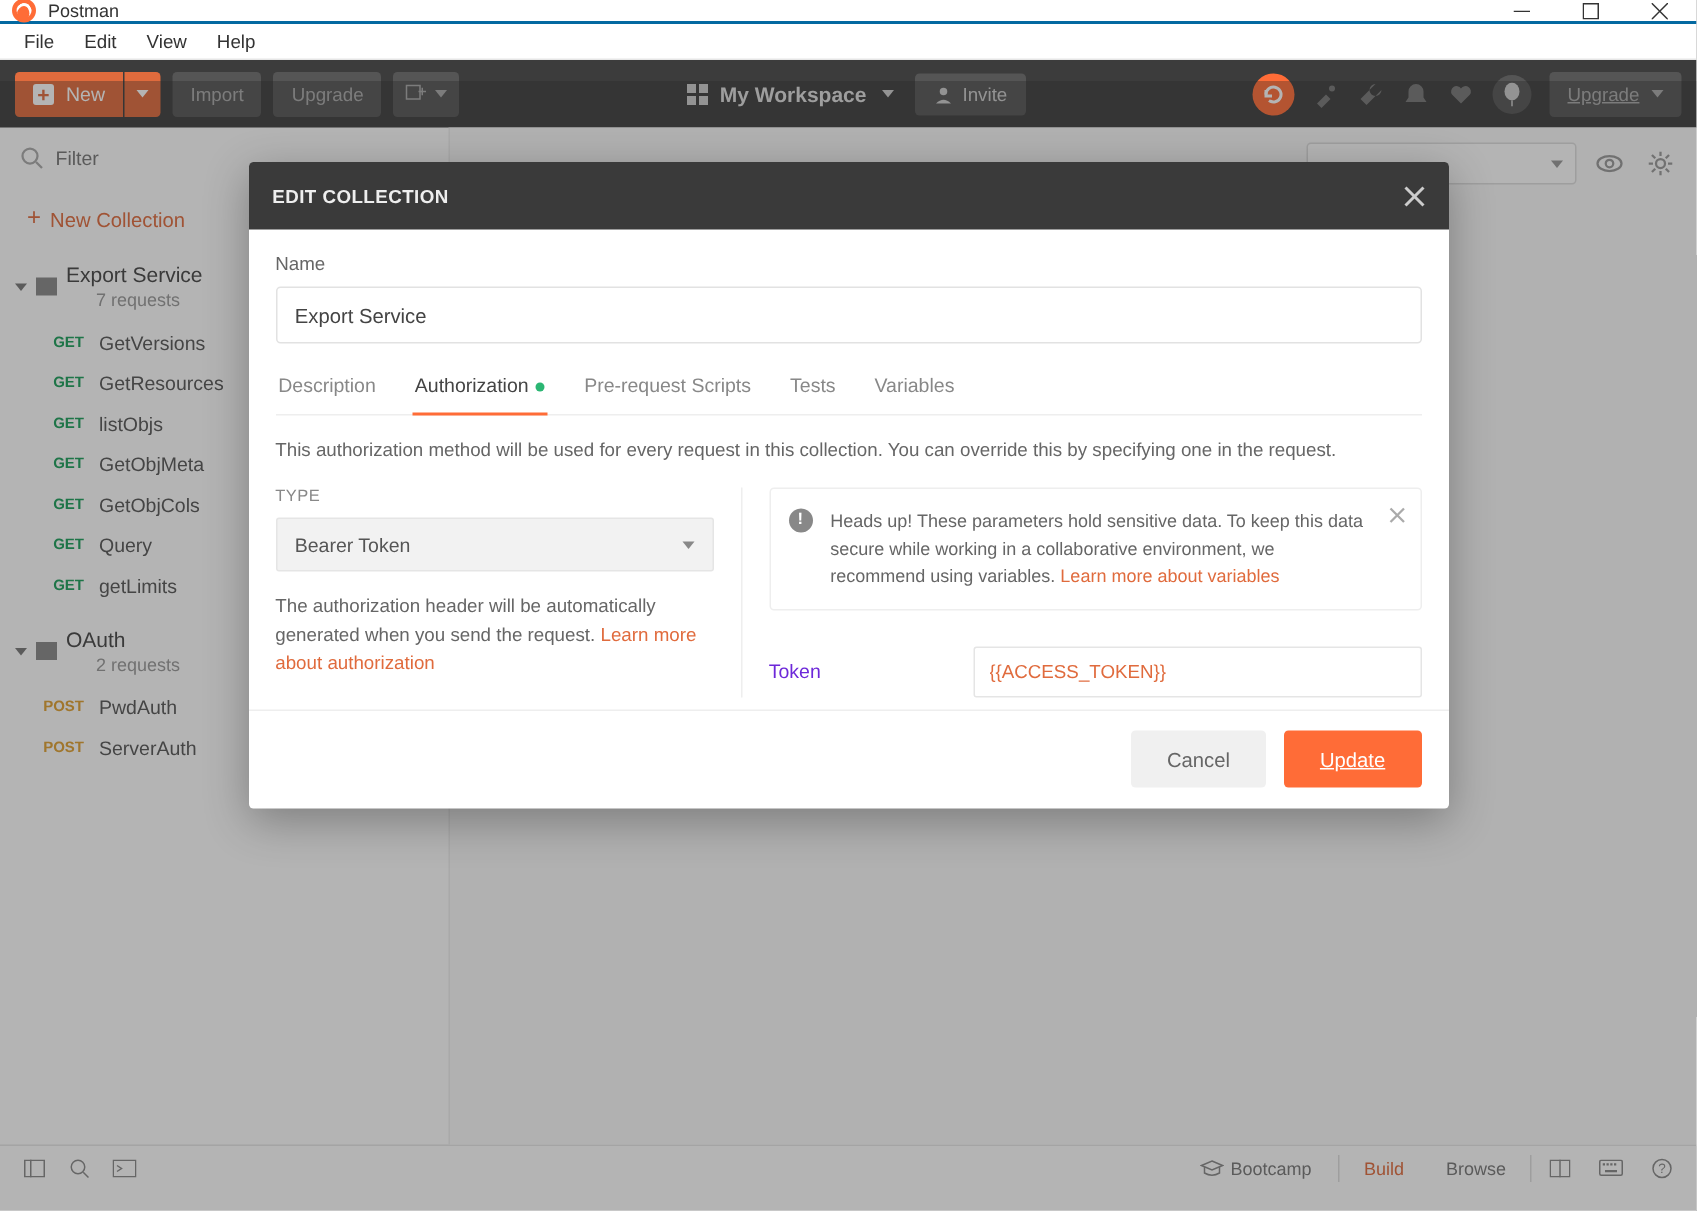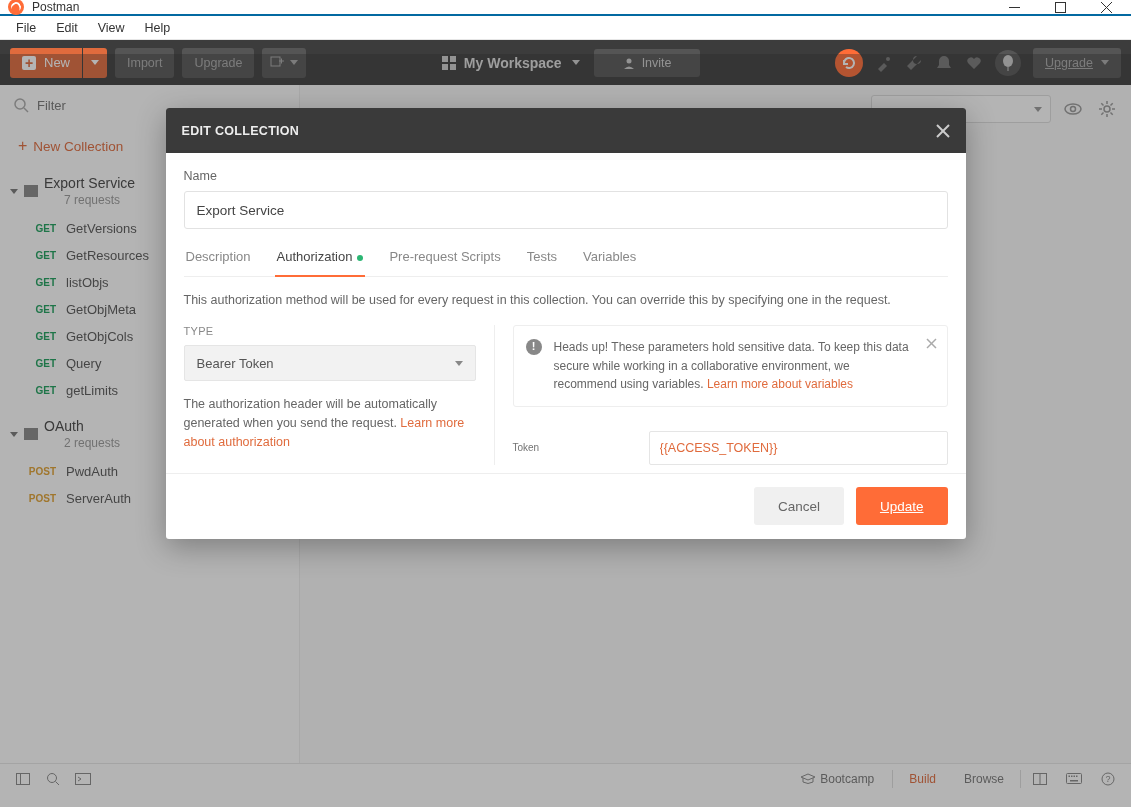--- a/index.html
+++ b/index.html
@@ -22,21 +22,21 @@
   .toolbar{height:45px;background:#3c3c3c;display:flex;align-items:center;padding:0 10px;}
   .btn-new{height:30px;background:#e06b3d;border-radius:3px 0 0 3px;display:flex;align-items:center;padding:0 12px;color:#fff;font-size:13px;}
   .btn-new .plus{width:14px;height:14px;background:#fff;border-radius:2px;margin-right:8px;display:flex;align-items:center;justify-content:center;color:#e06b3d;font-weight:bold;font-size:14px;line-height:12px;}
   .btn-new-dd{width:24px;height:30px;background:#e06b3d;border-radius:0 3px 3px 0;margin-left:1px;display:flex;align-items:center;justify-content:center;}
   .tbtn{height:30px;background:#555;border-radius:3px;color:#aaa;padding:0 12px;display:flex;align-items:center;margin-left:8px;font-size:12.5px;}
   .tbtn.icon-only{padding:0 8px;}
   .tb-center{margin-left:auto;margin-right:auto;display:flex;align-items:center;color:#ddd;}
   .tb-center .ws{display:flex;align-items:center;margin-right:14px;font-weight:600;font-size:14px;}
   .tb-center .ws .grid-ico{width:14px;height:14px;margin-right:8px;display:grid;grid-template:1fr 1fr/1fr 1fr;gap:2px;}
   .tb-center .ws .grid-ico i{background:#ccc;}
-  .tb-center .invite{display:flex;align-items:center;background:#555;border-radius:3px;height:28px;padding:0 28px;color:#ccc;font-size:12.5px;}
+  .tb-center .invite{display:flex;align-items:center;background:#555;border-radius:3px;height:28px;padding:0 12px;color:#ccc;font-size:12.5px;}
   .tb-right{display:flex;align-items:center;gap:12px;}
   .tb-right .circ{width:28px;height:28px;border-radius:50%;background:#ff6c37;display:flex;align-items:center;justify-content:center;}
   .tb-right .ico{width:18px;height:18px;color:#777;}
   .tb-right .upgrade{height:30px;width:88px;background:#555;border-radius:3px;display:flex;align-items:center;justify-content:center;color:#aaa;font-size:12.5px;text-decoration:underline;}
   .caret{width:0;height:0;border-left:4px solid transparent;border-right:4px solid transparent;border-top:5px solid currentColor;}
   
   
   .main{display:flex;height:calc(807px - 30px - 24px - 45px - 30px);}
   .sidebar{width:300px;border-right:1px solid #eee;display:flex;flex-direction:column;}
   .sb-filter{height:40px;display:flex;align-items:center;padding:0 14px;gap:8px;}
@@ -86,21 +86,21 @@
   .m-left{width:310px;padding-right:18px;}
   .m-right{flex:1;border-left:1px solid #eee;padding-left:18px;display:flex;flex-direction:column;}
   .type-label{font-size:11px;color:#888;letter-spacing:0.3px;margin-bottom:8px;}
   .type-dd{height:36px;background:#f2f2f2;border:1px solid #e5e5e5;border-radius:2px;display:flex;align-items:center;padding:0 12px;font-size:13px;color:#555;justify-content:space-between;}
   .m-left .para{font-size:12.5px;color:#666;margin-top:14px;line-height:1.5;}
   .m-left .para a, .warn a{color:#e06b3d;}
   .warn{border:1px solid #eee;border-radius:3px;padding:12px 36px 12px 40px;font-size:12px;color:#666;line-height:1.55;position:relative;}
   .warn .bang{position:absolute;left:12px;top:13px;width:16px;height:16px;border-radius:50%;background:#888;color:#fff;display:flex;align-items:center;justify-content:center;font-weight:bold;font-size:11px;}
   .warn .x{position:absolute;right:10px;top:12px;color:#aaa;font-size:14px;}
   .token-row{display:flex;align-items:center;margin-top:24px;gap:16px;}
-  .token-row label{font-size:10px;color:#737373;width:120px;}
+  .token-row label{font-size:13px;color:#6d28d9;width:120px;}
   .token-row input{flex:1;height:34px;border:1px solid #e5e5e5;border-radius:2px;padding:0 10px;font-size:12.5px;}
   .token-val{color:#e06b3d;}
   .m-foot{height:66px;border-top:1px solid #eee;display:flex;align-items:center;justify-content:flex-end;padding:0 18px;gap:12px;}
   .m-btn{height:38px;padding:0 24px;border-radius:3px;font-size:13.5px;display:flex;align-items:center;}
   .m-btn.cancel{background:#f0f0f0;color:#666;}
   .m-btn.primary{background:#ff6c37;color:#fff;text-decoration:underline;}
   
   svg{display:block;}
 </style>
 </head>

